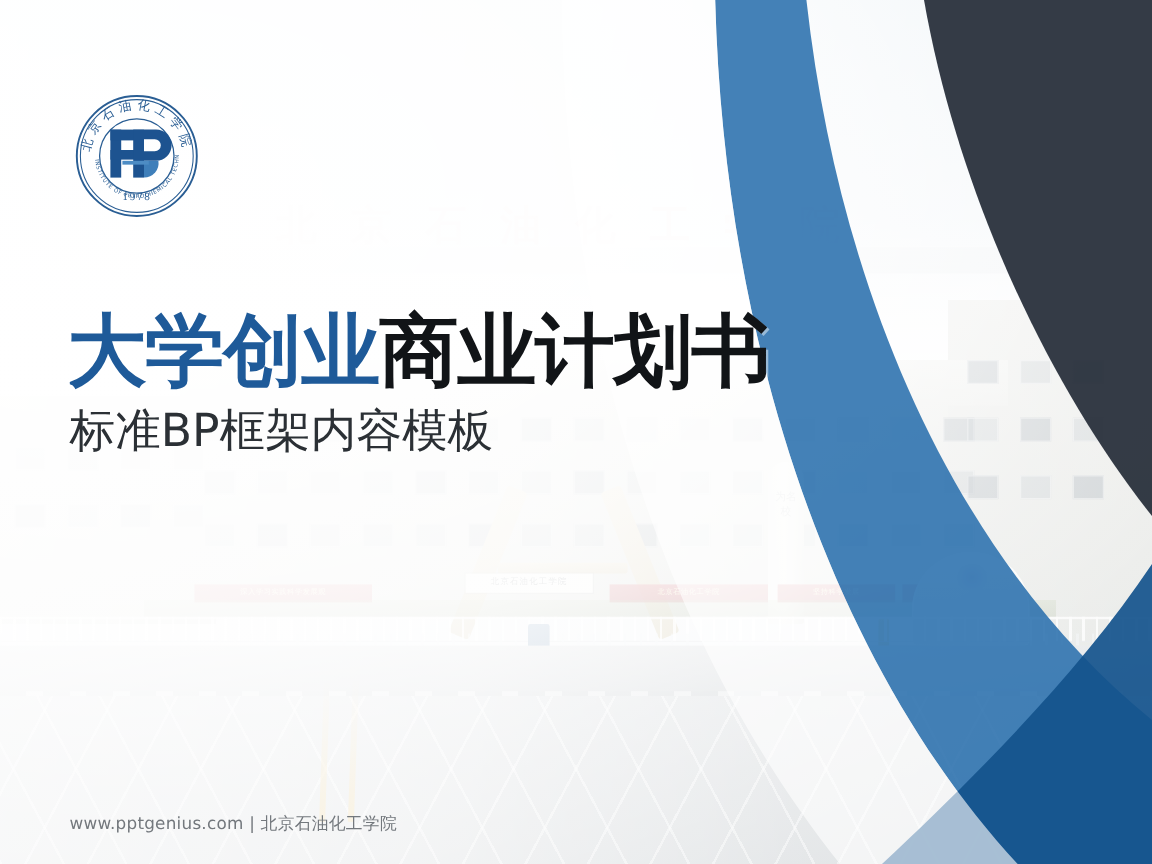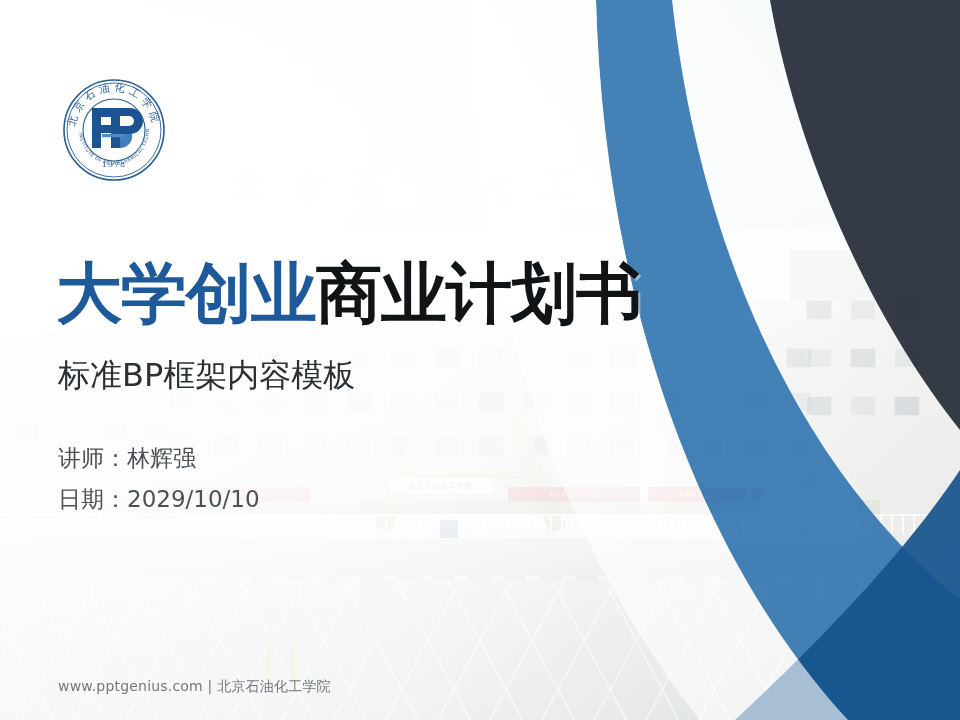--- a/index.html
+++ b/index.html
@@ -283,22 +283,22 @@
     line-height: 78px;
     letter-spacing: -1px;
     white-space: nowrap;
     font-family: Liberation Serif, serif;
   }
   .title .t-blue { color: #1e5a99; text-shadow: 2px 2px 0 rgba(255,255,255,.45); }
   .title .t-dark { color: #111417; text-shadow: 2px 2px 0 rgba(255,255,255,.45); }
 
   .subtitle {
     position: absolute;
-    left: 58px; top: 348px;
-    font-size: 32px;
+    left: 58px; top: 332px;
+    font-size: 38px;
     font-weight: 400;
     line-height: 54px;
     color: #2b3035;
     white-space: nowrap;
     letter-spacing: 0px;
     font-family: "DejaVu Sans", "Liberation Sans", sans-serif;
   }
 
   .meta {
     position: absolute;
@@ -506,20 +506,16 @@
       <text x="56" y="93" font-size="8" fill="#2a5e94" text-anchor="middle" font-family="DejaVu Serif, serif" letter-spacing="1">1978</text>
     </svg>
   </div>
 
   <div class="title">
     <span class="t-blue">大学创业</span><span class="t-dark">商业计划书</span>
   </div>
 
   <div class="subtitle">标准BP框架内容模板</div>
 
-  <div class="meta">
-    <span class="row"><span>讲师：</span><span>林辉强</span></span>
-    <span class="row"><span>日期：</span><span>2029/10/10</span></span>
-  </div>
 
   <div class="footer">www.pptgenius.com | 北京石油化工学院</div>
 
 </div>
 
 </body></html>

